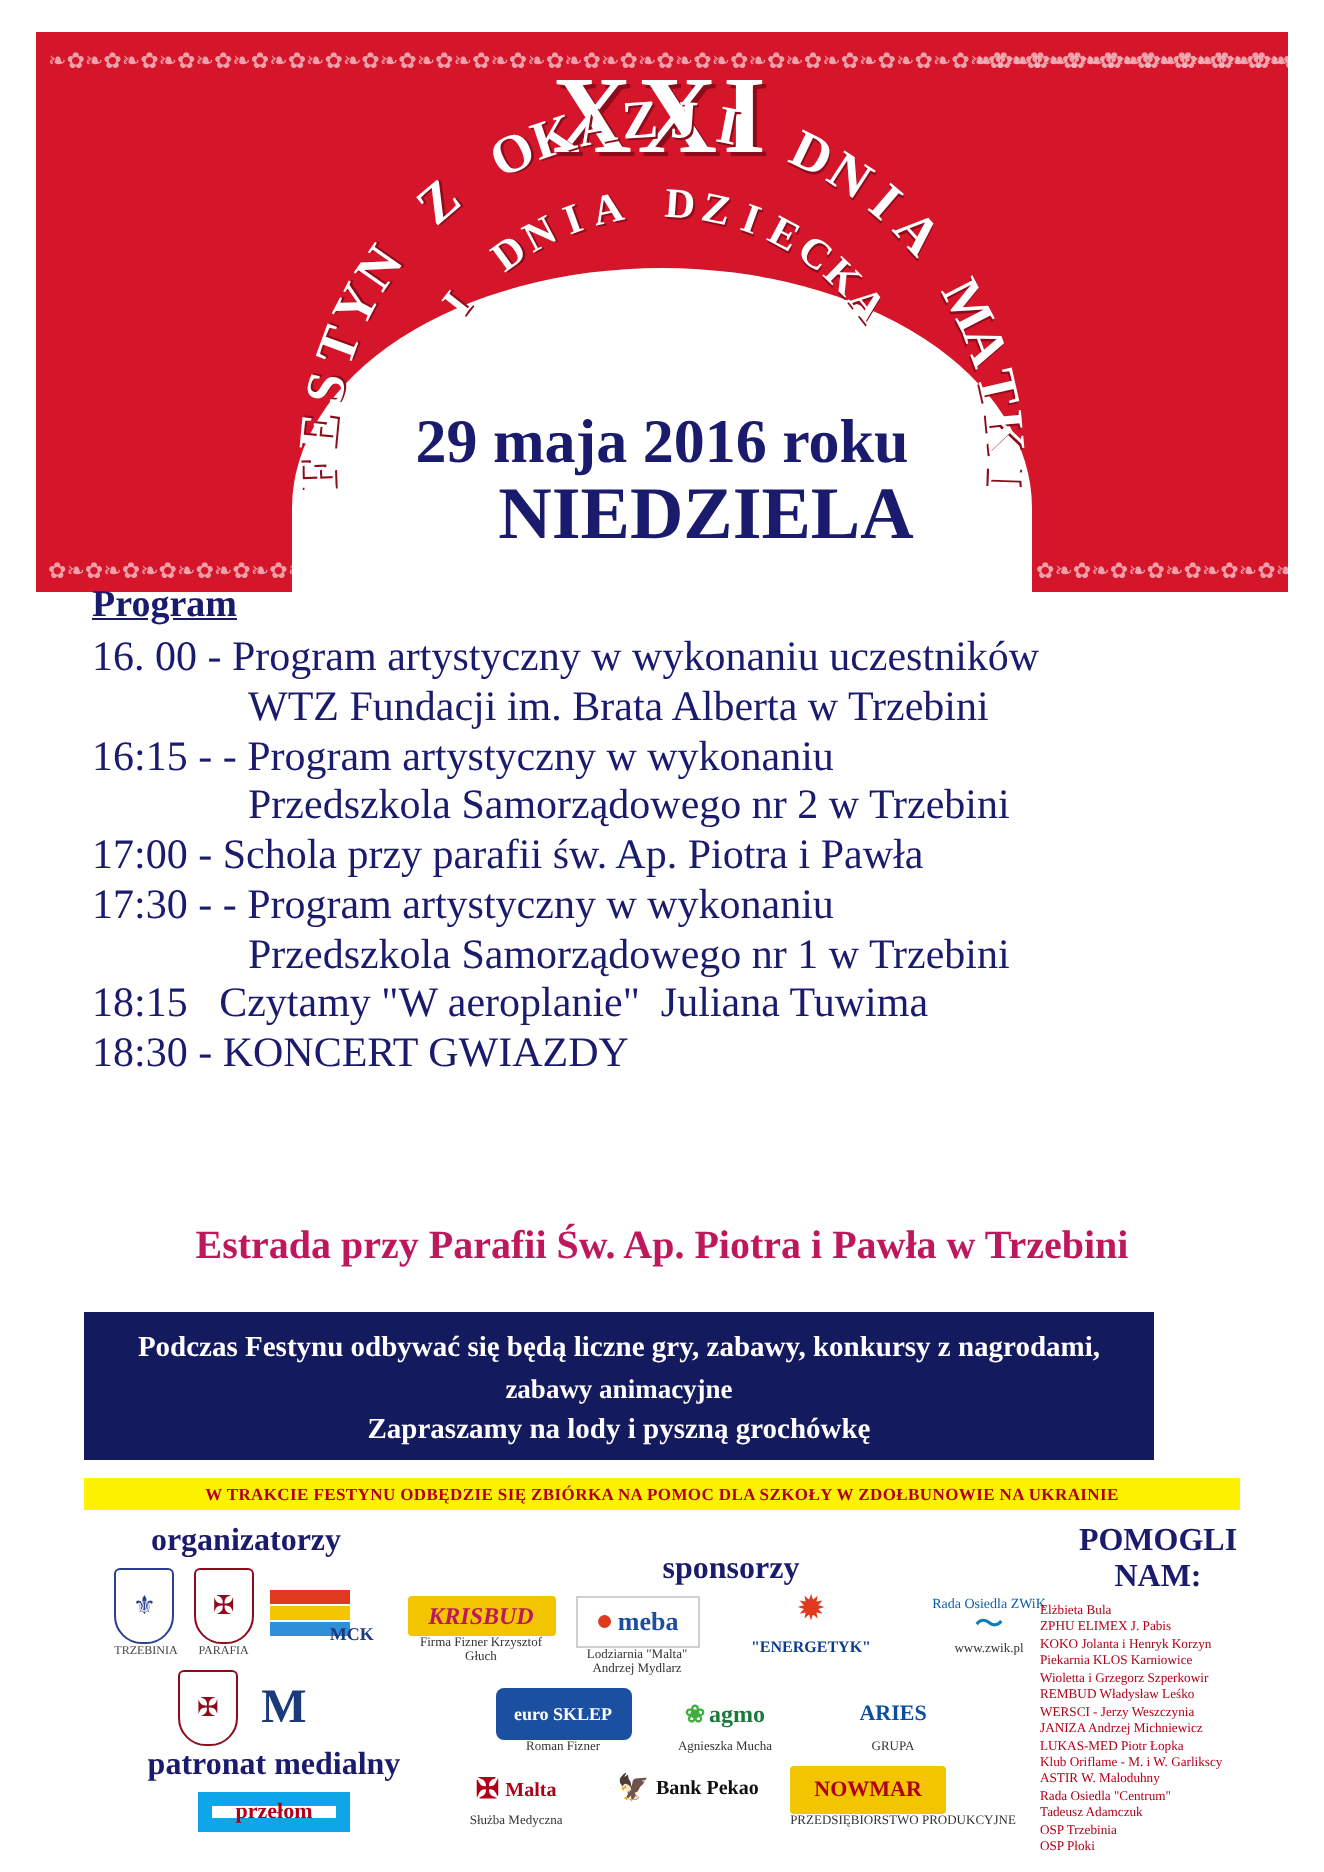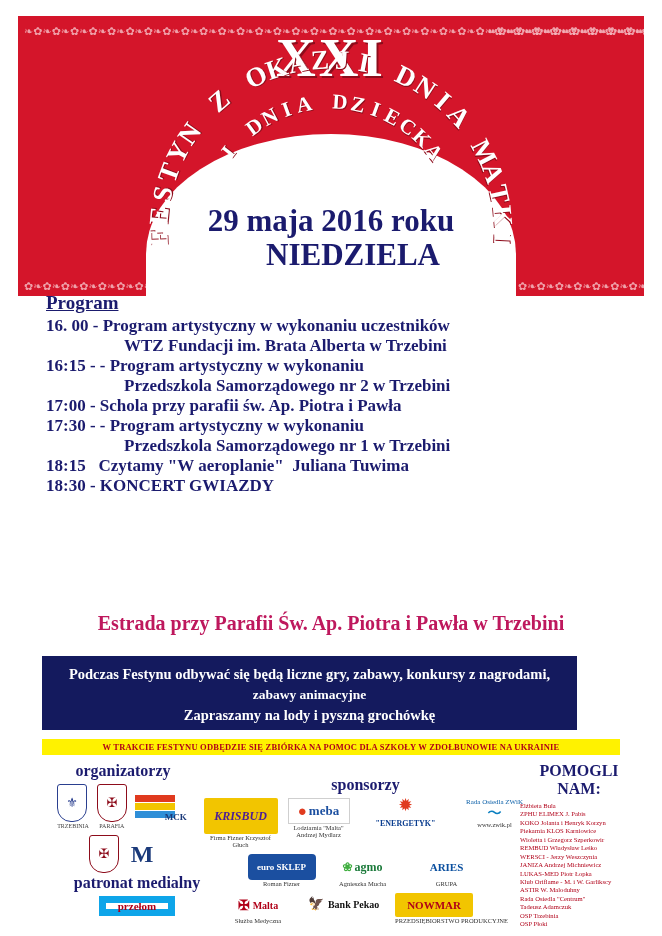--- a/index.html
+++ b/index.html
@@ -98,37 +98,37 @@
     position: absolute;
     left: 128px; top: 188px;
     width: 370px;
     text-align: center;
     color: #1b1b6e;
   }
   .date-line1 {
     font-size: 31px; font-weight: bold; line-height: 1.1;
   }
   .date-line2 {
-    font-size: 31px; font-weight: bold; line-height: 1.1; padding-left: 44px;
+    font-size: 37px; font-weight: bold; line-height: 1.1; padding-left: 44px;
   }
 
   
   .program {
     position: absolute;
     left: 46px; top: 292px;
     width: 580px;
     color: #1b1b6e;
   }
   .program-title {
     font-size: 19px; font-weight: bold; text-decoration: underline;
     margin-bottom: 2px;
   }
   .prog-row {
-    font-size: 17px;
-    font-weight: bold;
+    font-size: 21px;
+    font-weight: normal;
     line-height: 1.18;
     white-space: pre;
   }
   .prog-row.indent { padding-left: 78px; }
 
   .headliner {
     position: absolute;
     left: 0; right: 0; top: 527px;
     text-align: center;
     color: #1b1b6e;
@@ -225,23 +225,23 @@
   }
   .mck .b1 { background: #e03a1e; top: 5px; }
   .mck .b2 { background: #f2c500; top: 13px; }
   .mck .b3 { background: #2f8fd8; top: 21px; }
   .mck .txt {
     position: absolute; right: 2px; bottom: 2px;
     font-size: 9px; font-weight: bold; color: #1b3a7a;
   }
 
   .krisbud {
-    width: 74px; height: 36px;
+    width: 74px; height: 20px;
     background: #f2c500;
-    color: #4c1d95;
+    color: #be185d;
     font-size: 12px;
     font-weight: bold;
     font-style: italic;
     display: flex; align-items: center; justify-content: center;
     border-radius: 2px;
   }
   .meba {
     width: 62px; height: 26px;
     background: #ffffff;
     border: 1px solid #cfcfcf;

